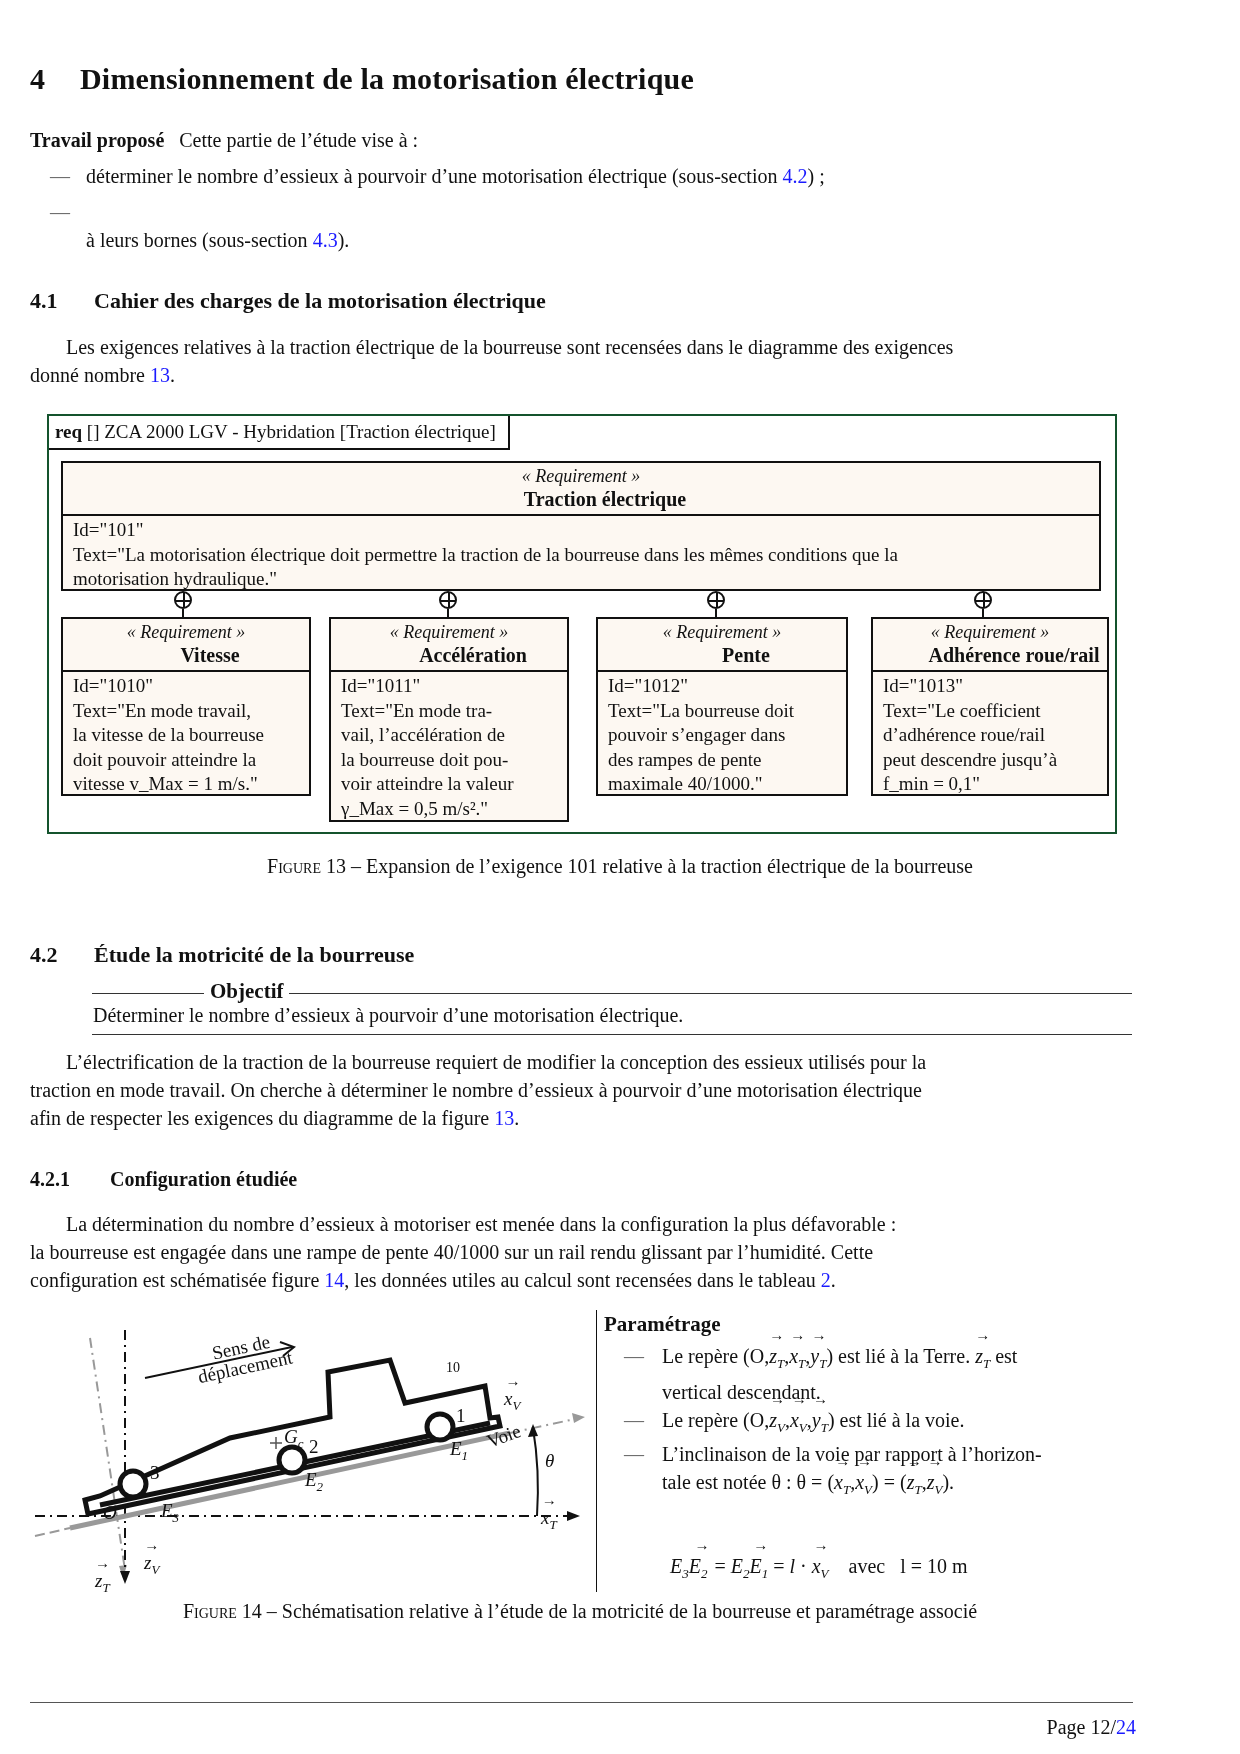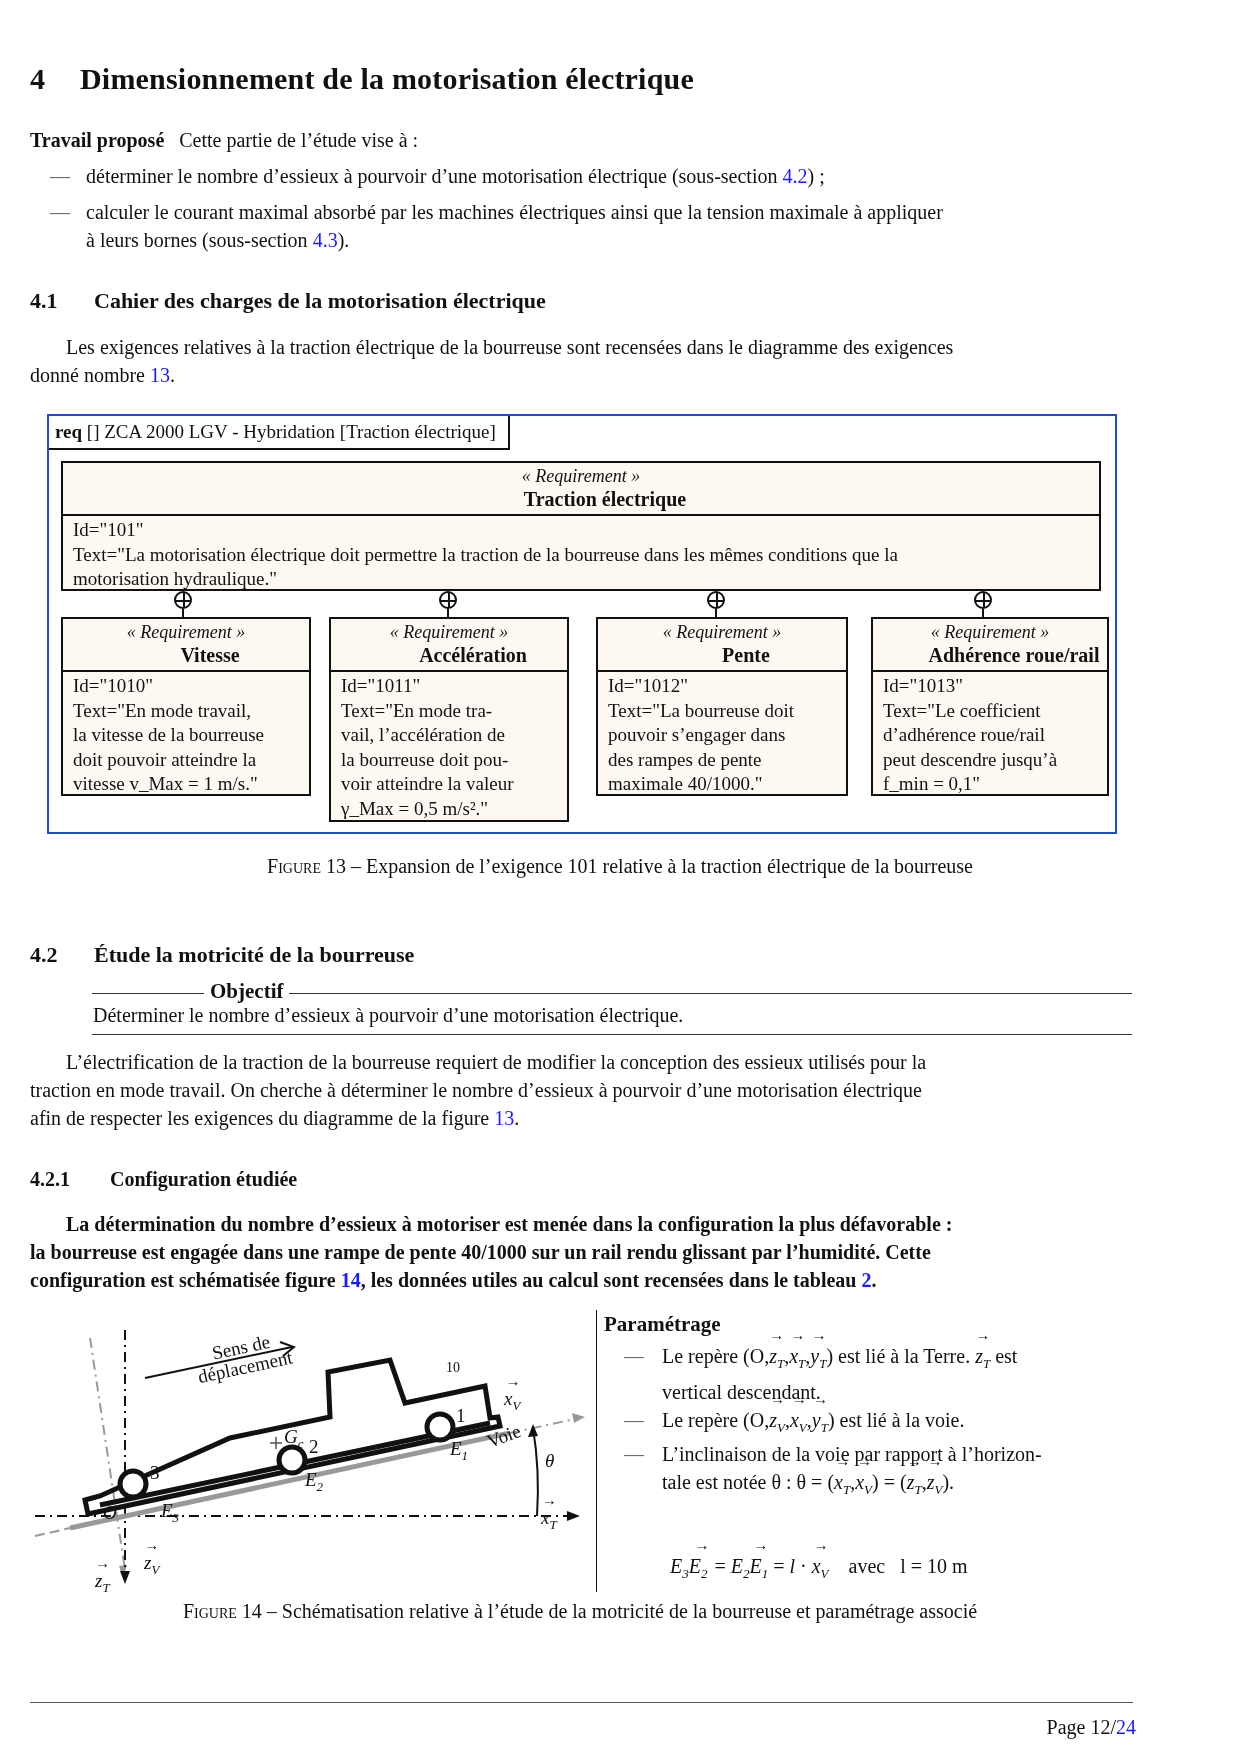--- a/index.html
+++ b/index.html
@@ -14,21 +14,21 @@
   .txt { font-family:"Liberation Serif",serif; font-size:20px; line-height:28px; }
   .bullet-row { position:absolute; left:50px; font-family:"Liberation Serif",serif; font-size:20px; line-height:28px; }
   .bullet-row .dash { position:absolute; left:0; color:#666; }
   .bullet-row .btext { position:absolute; left:36px; width:1090px; }
   h2.sub { position:absolute; margin:0; font-size:22px; font-weight:bold; font-family:"Liberation Serif",serif; }
   h2.sub .num { display:inline-block; width:64px; }
   h3.subsub { position:absolute; margin:0; font-size:20px; font-weight:bold; font-family:"Liberation Serif",serif; }
   h3.subsub .num { display:inline-block; width:80px; }
 
   
-  .req-frame { position:absolute; left:47px; top:414px; width:1066px; height:416px; border:2px solid #1d4ed8; }
+  .req-frame { position:absolute; left:47px; top:414px; width:1066px; height:416px; border:2px solid #14532d; }
   .req-tab { position:absolute; left:0; top:0; height:32px; padding:0 12px 0 6px; border-right:2px solid #111; border-bottom:2px solid #111;
              font-family:"Liberation Serif",serif; font-size:19px; line-height:32px; background:#fff; }
   .req-box { position:absolute; border:2px solid #111; background:#fdf8f2; box-sizing:border-box; font-family:"Liberation Serif",serif; }
   .req-head { text-align:center; border-bottom:2px solid #111; padding:2px 0 2px; }
   .req-head .stereo { font-style:italic; font-size:18px; line-height:22px; display:block; }
   .req-head .rname { font-weight:bold; font-size:20px; line-height:25px; display:block;margin-left:48px; }
   .req-body { padding:2px 10px; font-size:19px; line-height:24.5px; }
   .req-body .id { display:block; }
   .plus-conn { position:absolute; width:18px; height:18px; border:2px solid #111; border-radius:50%; box-sizing:border-box; background:#fff; }
   .plus-conn::before { content:""; position:absolute; left:7px; top:0; width:2px; height:14px; background:#111; }
@@ -57,21 +57,21 @@
 
 <div class="abs txt" style="left:30px; top:126px;">
   <b>Travail proposé</b>&nbsp;&nbsp;&nbsp;<span>Cette partie de l’étude vise à :</span>
 </div>
 <div class="bullet-row" style="top:162px;">
   <span class="dash">—</span>
   <span class="btext"><span>déterminer le nombre d’essieux à pourvoir d’une motorisation électrique (sous-section </span><a class="link">4.2</a><span>) ;</span></span>
 </div>
 <div class="bullet-row" style="top:198px;">
   <span class="dash">—</span>
-  <span class="btext"><span>calculer le courant maximal absorbé par les machines électriques ainsi que la tension maximale à appliquer</span><br><span>à leurs bornes (sous-section </span><a class="link">4.3</a><span>).</span></span>
+  <span class="btext"><br><span>à leurs bornes (sous-section </span><a class="link">4.3</a><span>).</span></span>
 </div>
 
 <h2 class="sub" style="left:30px; top:288px;">
   <span class="num">4.1</span><span>Cahier des charges de la motorisation électrique</span>
 </h2>
 <div class="abs txt" style="left:30px; top:333px; width:1110px;">
   <span style="padding-left:36px;">Les exigences relatives à la traction électrique de la bourreuse sont recensées dans le diagramme des exigences</span><br>
   <span>donné nombre </span><a class="link">13</a><span>.</span>
 </div>
 
@@ -170,21 +170,21 @@
 
 <div class="abs txt" style="left:30px; top:1048px; width:1110px;">
   <span style="padding-left:36px;">L’électrification de la traction de la bourreuse requiert de modifier la conception des essieux utilisés pour la</span><br>
   <span>traction en mode travail. On cherche à déterminer le nombre d’essieux à pourvoir d’une motorisation électrique</span><br>
   <span>afin de respecter les exigences du diagramme de la figure </span><a class="link">13</a><span>.</span>
 </div>
 
 <h3 class="subsub" style="left:30px; top:1168px;">
   <span class="num">4.2.1</span><span>Configuration étudiée</span>
 </h3>
-<div class="abs txt" style="left:30px; top:1210px; width:1110px; text-align:justify;font-weight:bold;">
+<div class="abs txt" style="left:30px; top:1210px; width:1110px; text-align:justify;">
   <span style="padding-left:36px;">La détermination du nombre d’essieux à motoriser est menée dans la configuration la plus défavorable :</span><br>
   <span>la bourreuse est engagée dans une rampe de pente 40/1000 sur un rail rendu glissant par l’humidité. Cette</span><br>
   <span>configuration est schématisée figure </span><a class="link">14</a><span>, les données utiles au calcul sont recensées dans le tableau </span><a class="link">2</a><span>.</span>
 </div>
 
 <svg class="abs" style="left:30px; top:1300px;" width="570" height="300" viewBox="0 0 570 300">
 
   <line x1="60" y1="38" x2="95" y2="270" stroke="#999" stroke-width="2" stroke-dasharray="10,5,2,5"></line>
   <polygon points="93,278 89,266 97,265" fill="#999"></polygon>
 

